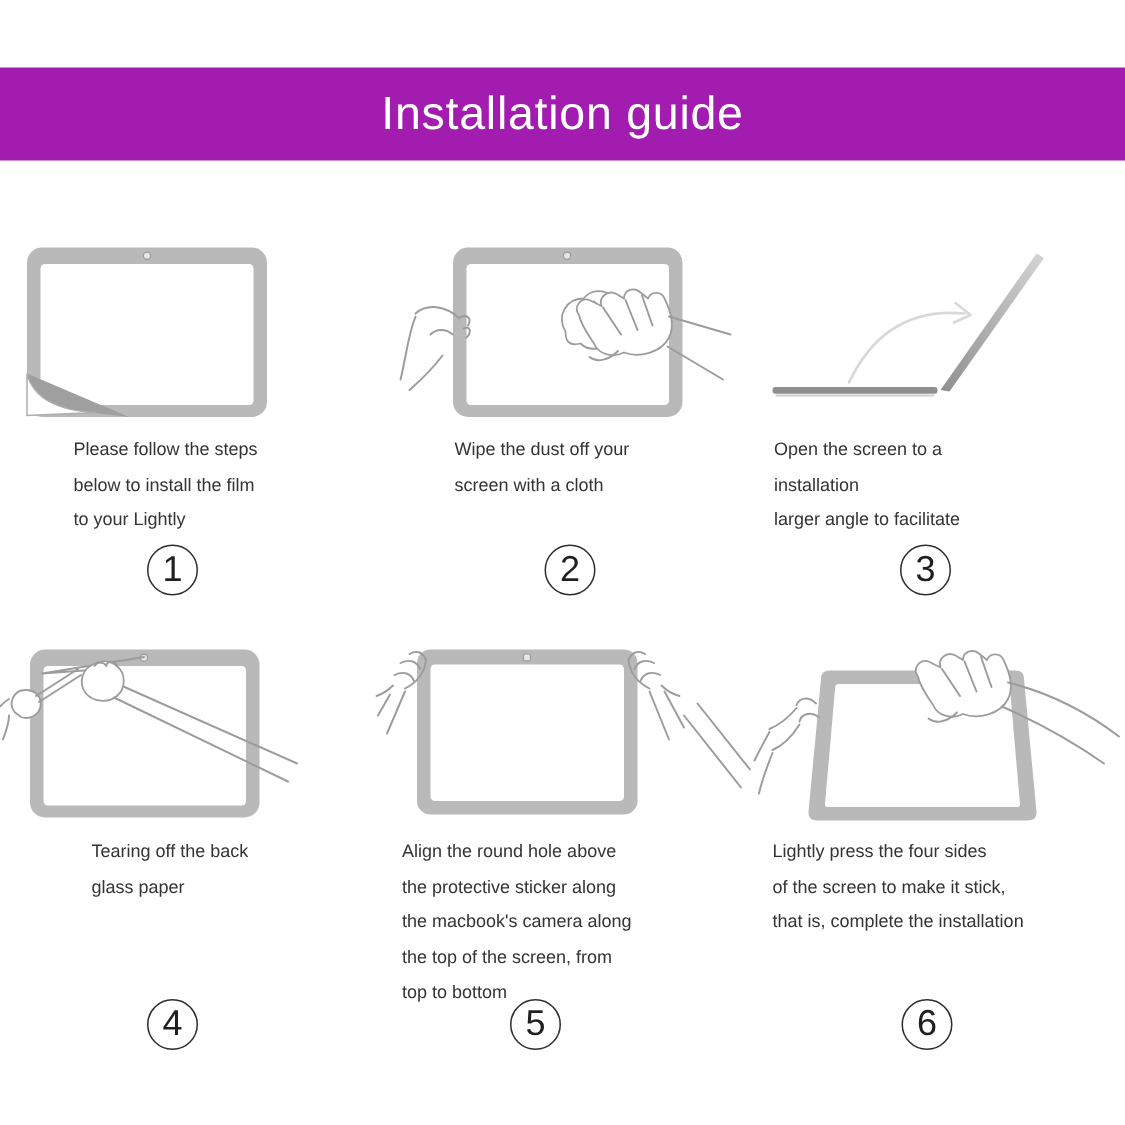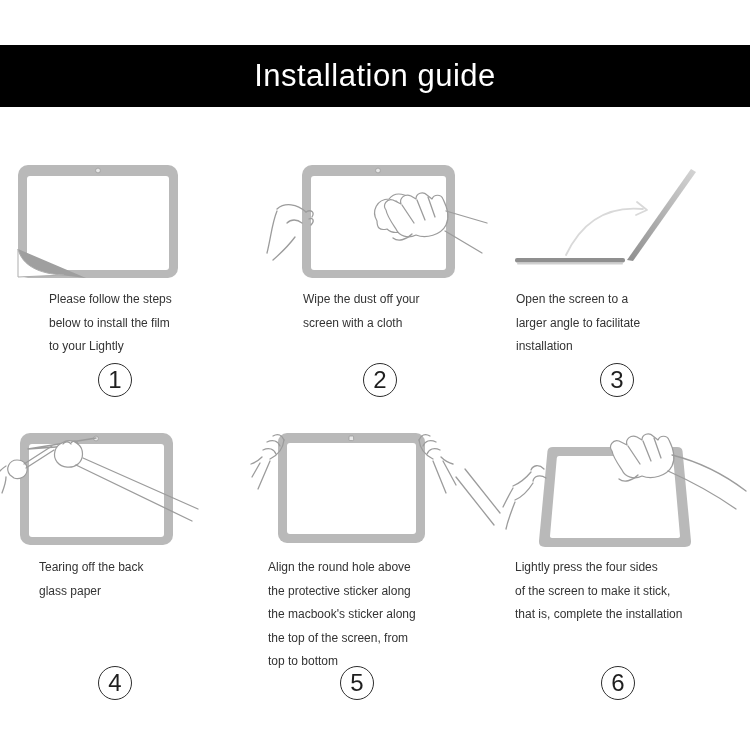--- a/index.html
+++ b/index.html
@@ -1,18 +1,18 @@
 <!DOCTYPE html>
 <html><head>
 <meta charset="utf-8">
 <style>
   html,body{margin:0;padding:0;background:#fff;}
   .page{position:relative;width:750px;height:750px;background:#ffffff;overflow:hidden;
         font-family:"Liberation Sans","DejaVu Sans",sans-serif;}
-  .header{position:absolute;left:0;top:45px;width:750px;height:62px;background:#000000;
+  .header{position:absolute;left:0;top:45px;width:750px;height:62px;background:#a21caf;
           display:flex;align-items:center;justify-content:center;}
   .header-title{color:#ffffff;font-size:31px;letter-spacing:0.5px;font-weight:400;}
   .cell{position:absolute;width:250px;}
   .art{position:absolute;left:0;width:250px;height:115px;overflow:visible;}
   .caption{position:absolute;left:0;right:0;font-size:12px;line-height:23.5px;color:#333333;}
   .caption div{white-space:nowrap;}
   .num{position:absolute;width:34px;height:34px;border:1.6px solid #2e2e2e;border-radius:50%;
        display:flex;align-items:center;justify-content:center;
        font-size:24px;color:#1f1f1f;box-sizing:border-box;background:#fff;}
   .ln{fill:none;stroke:#9c9c9c;stroke-width:1.3;stroke-linecap:round;stroke-linejoin:round;}
@@ -84,22 +84,22 @@
         </linearGradient>
       </defs>
       <path class="lnlight" d="M66,90 C84,52 112,41 143,44"></path>
       <path class="lnlight" d="M137,37 L147,45 L136,50"></path>
       <polygon points="127,95 133,96 196,7 191,4" fill="url(#scr)"></polygon>
       <rect x="15" y="93" width="110" height="4.5" rx="2" fill="#8f8f8f"></rect>
       <rect x="17" y="98" width="106" height="1.4" rx="0.7" fill="#cfcfcf"></rect>
     </svg>
     <div class="caption" style="top:138px;padding-left:16px;">
       <div>Open the screen to a</div>
+      <div>installation</div>
       <div>larger angle to facilitate</div>
-      <div>installation</div>
     </div>
     <div class="num" style="left:100px;top:213px;">
       <span>3</span>
     </div>
   </div>
 
   <div class="cell" style="left:0;top:425px;height:300px;">
     <svg class="art" style="top:8px;" viewBox="0 0 250 115">
       <rect x="20" y="0" width="153" height="112" rx="10" fill="#b9b9b9"></rect>
       <rect x="29" y="11" width="135" height="93" rx="3" fill="#ffffff"></rect>
@@ -108,21 +108,21 @@
       <path class="ln" d="M28,16 L96,5 M28,16 L70,13"></path>
 
       <path class="hand" d="M62,10 C55,13 52,22 57,29 C62,35 72,36 78,31 C84,26 84,16 78,11 C73,7 67,7 62,10 Z"></path>
       <path class="ln" d="M63,11 C65,8 69,8 71,11 M71,10 C73,7 77,8 78,11"></path>
       <path class="ln" d="M76,32 L192,88 M83,25 L198,76"></path>
 
       <path class="hand" d="M10,42 C5,36 9,27 17,27 C24,27 28,32 27,38 C26,44 19,47 14,45 Z"></path>
       <path class="ln" d="M24,31 L52,13 M26,35 L54,17"></path>
       <path class="ln" d="M2,60 C5,52 6,48 6,44 M0,38 C2,36 4,34 6,33"></path>
     </svg>
-    <div class="caption" style="top:131px;padding-left:39px;">
+    <div class="caption" style="top:131px;padding-left:61px;">
       <div>Tearing off the back</div>
       <div>glass paper</div>
     </div>
     <div class="num" style="left:98px;top:241px;">
       <span>4</span>
     </div>
   </div>
 
   <div class="cell" style="left:250px;top:425px;height:300px;">
     <svg class="art" style="top:8px;" viewBox="0 0 250 115">
@@ -135,21 +135,21 @@
       <path class="ln" d="M10,30 L2,44 M20,28 L8,56"></path>
 
       <path class="ln" d="M180,3 C175,0 171,2 169,7 M186,9 C180,6 175,8 173,13 M190,17 C184,14 179,16 177,21"></path>
       <path class="ln" d="M169,7 C170,16 175,22 183,26 M191,24 C195,28 199,30 203,31"></path>
       <path class="ln" d="M193,28 L206,52 M183,28 L196,60"></path>
       <path class="ln" d="M206,44 L244,92 M215,36 L250,80"></path>
     </svg>
     <div class="caption" style="top:131px;padding-left:18px;">
       <div>Align the round hole above</div>
       <div>the protective sticker along</div>
-      <div>the macbook's sticker along</div>
+      <div>the macbook's camera along</div>
       <div>the top of the screen, from</div>
       <div>top to bottom</div>
     </div>
     <div class="num" style="left:90px;top:241px;">
       <span>5</span>
     </div>
   </div>
 
   <div class="cell" style="left:500px;top:425px;height:300px;">
     <svg class="art" style="top:8px;" viewBox="0 0 250 115">

